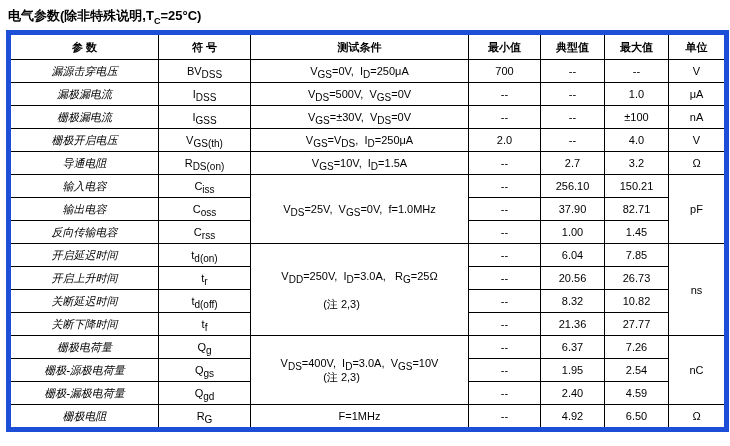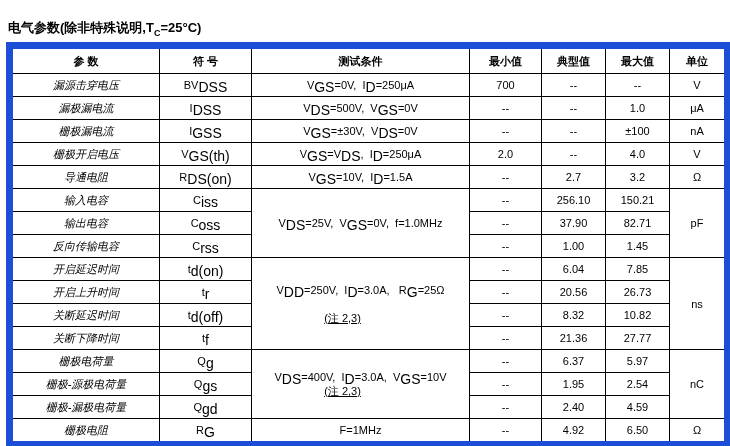--- a/index.html
+++ b/index.html
@@ -12,39 +12,39 @@
     height: 446px;
     font-family: "Liberation Sans", sans-serif;
     color: #000;
     overflow: hidden;
   }
   .page {
     position: relative;
     width: 730px;
     height: 446px;
     box-sizing: border-box;
-    padding: 16px 6px 0 6px;
+    padding: 4px 6px 0 6px;
   }
   .doc-title {
     font-size: 13px;
     font-weight: bold;
     line-height: 16px;
     margin: 4px 0 6px 2px;
     white-space: nowrap;
   }
   .doc-title .sub {
     font-size: 9px;
     vertical-align: sub;
     font-weight: bold;
   }
   table.params {
     border-collapse: collapse;
     table-layout: fixed;
     width: 718px;
-    border: 7px solid #1d4ed8;
+    border: 5px solid #1d4ed8;
   }
   table.params th, table.params td {
     border: 1px solid #000;
     font-size: 11px;
     padding: 0;
     height: 22px;
     text-align: center;
     vertical-align: middle;
     white-space: nowrap;
     overflow: hidden;
@@ -58,32 +58,31 @@
   col.c-sym    { width: 92px; }
   col.c-cond   { width: 218px; }
   col.c-min    { width: 72px; }
   col.c-typ    { width: 64px; }
   col.c-max    { width: 64px; }
   col.c-unit   { width: 58px; }
 
   td.cond, th.cond { text-align: left; padding-left: 8px; }
   td.param { text-align: left; padding-left: 8px; font-style: italic; }
 
-  .sub  { font-size: 14px; vertical-align: sub; line-height: 0; }
+  .sub  { font-size: 10px; vertical-align: sub; line-height: 0; }
 
   .cond-multi {
     display: block;
     line-height: 14px;
   }
   .cond-note {
     display: block;
     line-height: 14px;
     text-align: center;
     padding-right: 36px;
-    text-decoration: underline;
   }
 </style>
 </head>
 <body>
 
 <div class="page">
 
   <div class="doc-title">
     <span>电气参数(除非特殊说明,T</span><span class="sub">C</span><span>=25°C)</span>
   </div>
@@ -227,21 +226,21 @@
 
       <tr>
         <td class="param">栅极电荷量</td>
         <td><span>Q</span><span class="sub">g</span></td>
         <td class="cond" rowspan="3">
           <span class="cond-multi">V<span class="sub">DS</span>=400V,&nbsp; I<span class="sub">D</span>=3.0A,&nbsp; V<span class="sub">GS</span>=10V</span>
           <span class="cond-note">(注 2,3)</span>
         </td>
         <td>--</td>
         <td>6.37</td>
-        <td>5.97</td>
+        <td>7.26</td>
         <td rowspan="3">nC</td>
       </tr>
 
       <tr>
         <td class="param">栅极-源极电荷量</td>
         <td><span>Q</span><span class="sub">gs</span></td>
         <td>--</td>
         <td>1.95</td>
         <td>2.54</td>
       </tr>

